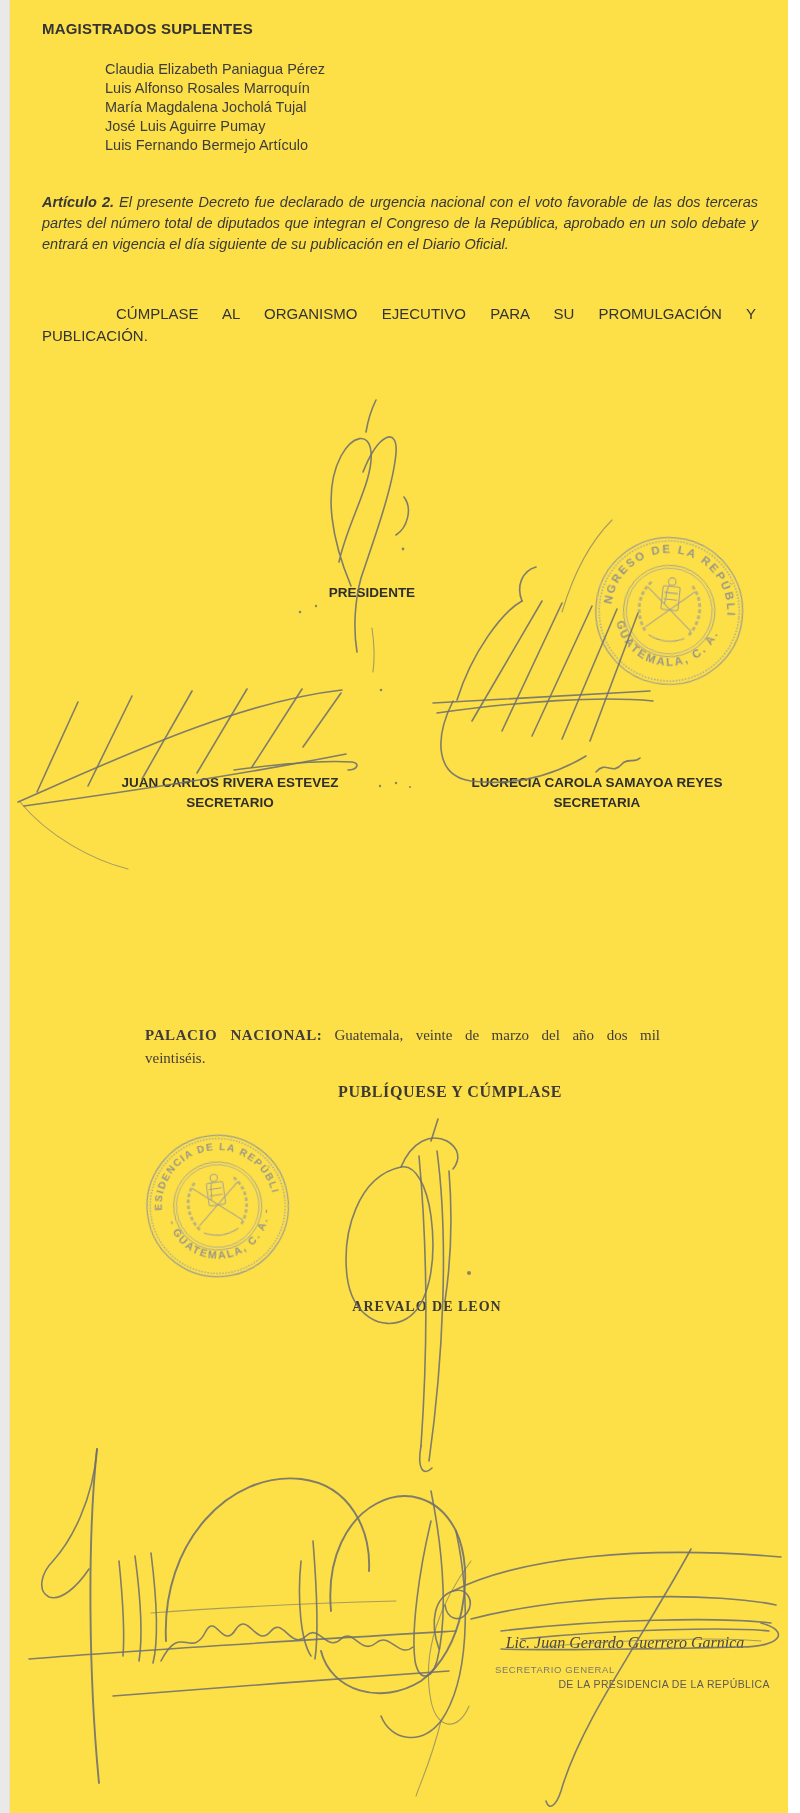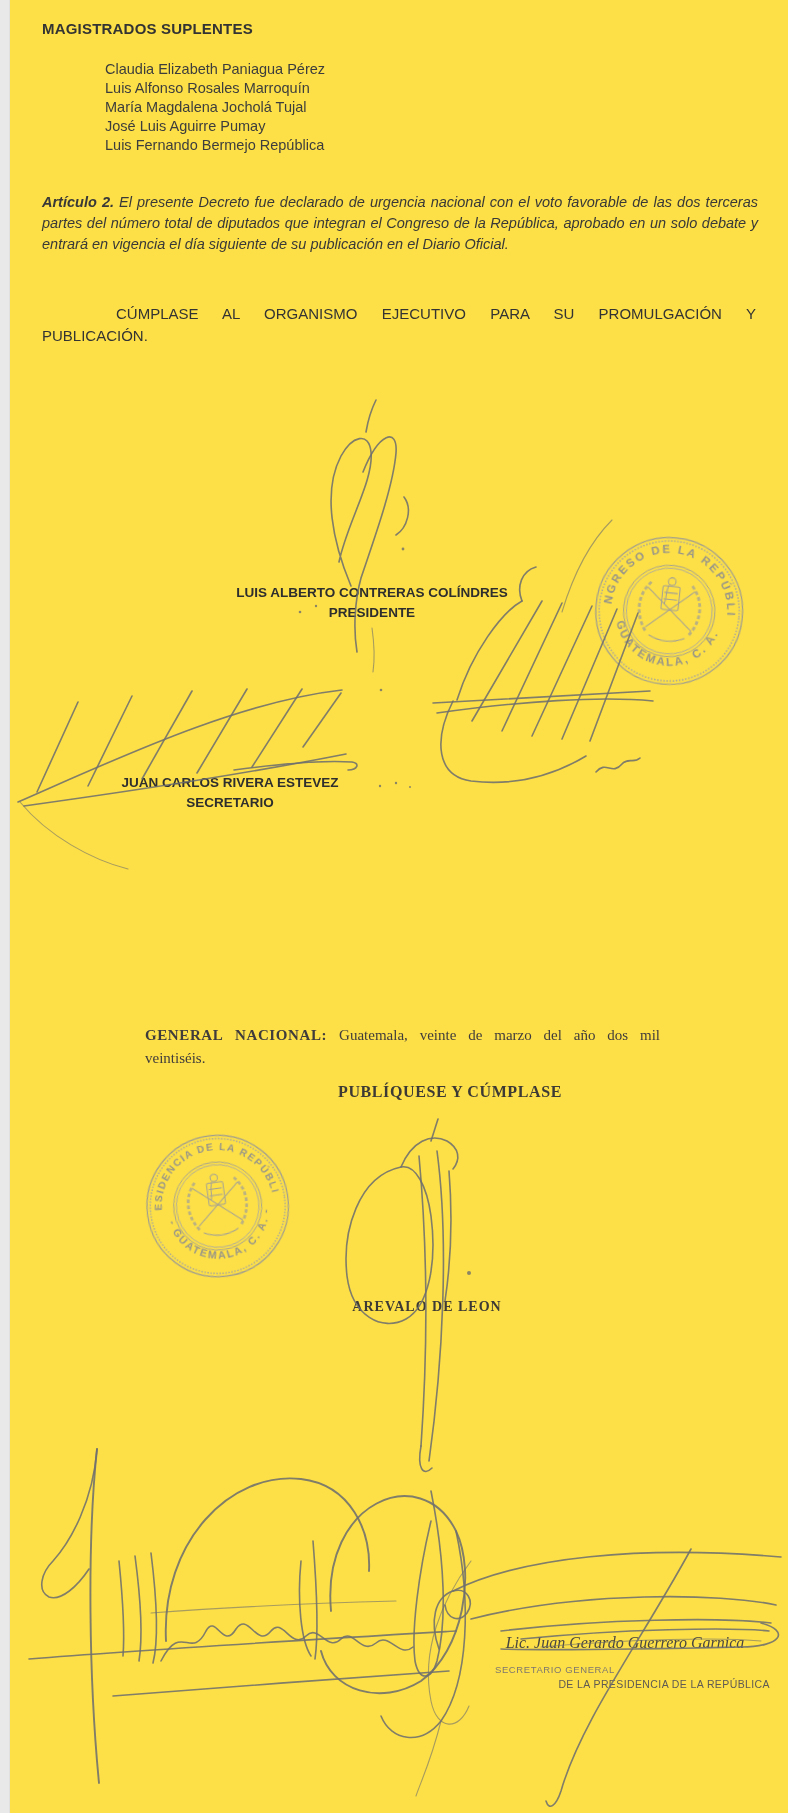--- a/index.html
+++ b/index.html
@@ -57,21 +57,21 @@
   <div class="edge-strip"></div>
   <div class="right-rule"></div>
 
   <div class="h-title">MAGISTRADOS SUPLENTES</div>
 
   <div class="names">
     <div>Claudia Elizabeth Paniagua Pérez</div>
     <div>Luis Alfonso Rosales Marroquín</div>
     <div>María Magdalena Jocholá Tujal</div>
     <div>José Luis Aguirre Pumay</div>
-    <div>Luis Fernando Bermejo República</div>
+    <div>Luis Fernando Bermejo Artículo</div>
   </div>
 
   <div class="par" style="top:192px;font-style:italic;">
     <span class="lead">Artículo 2.</span><span>El presente Decreto fue declarado de urgencia nacional con el voto favorable de las dos terceras partes del número total de diputados que integran el Congreso de la República, aprobado en un solo debate y entrará en vigencia el día siguiente de su publicación en el Diario Oficial.</span>
   </div>
 
   <div class="par-caps" style="top:303px;">CÚMPLASE AL ORGANISMO EJECUTIVO PARA SU PROMULGACIÓN Y PUBLICACIÓN.</div>
 
   <div class="seal seal-congreso">
     <svg width="162" height="162" viewBox="0 0 170 170">
@@ -95,32 +95,35 @@
       <text font-size="12" letter-spacing="2.2">
         <textPath href="#arcTopC" startOffset="50%" text-anchor="middle">CONGRESO DE LA REPÚBLICA</textPath>
       </text>
       <text font-size="12" letter-spacing="2.2">
         <textPath href="#arcBotC" startOffset="50%" text-anchor="middle">- GUATEMALA, C. A. -</textPath>
       </text>
     </svg>
   </div>
 
   <div class="sig-name" style="left:222px;top:583px;width:300px;">
-    <div>LUIS ALBERTO CONTRERAS COLÍNDRES</div>
     <div>PRESIDENTE</div>
   </div>
 
   <div class="sig-name" style="left:80px;top:773px;width:300px;">
     <div>JUAN CARLOS RIVERA ESTEVEZ</div>
     <div>SECRETARIO</div>
   </div>
 
+  <div class="sig-name" style="left:447px;top:773px;width:300px;">
+    <div>LUCRECIA CAROLA SAMAYOA REYES</div>
+    <div>SECRETARIA</div>
+  </div>
 
   <div class="par2 serif">
-    <span class="lead2">GENERAL NACIONAL:</span><span>Guatemala, veinte de marzo del año dos mil veintiséis.</span>
+    <span class="lead2">PALACIO NACIONAL:</span><span>Guatemala, veinte de marzo del año dos mil veintiséis.</span>
   </div>
 
   <div class="publiquese serif">PUBLÍQUESE Y CÚMPLASE</div>
 
   <div class="seal seal-presidencia">
     <svg width="156" height="156" viewBox="0 0 170 170">
       <circle cx="85" cy="85" r="77" fill="none" stroke="#979797" stroke-width="1.3"></circle>
       <circle cx="85" cy="85" r="73.5" fill="none" stroke="#a3a3a3" stroke-width="1.6" stroke-dasharray="1.6,1.7"></circle>
       <circle cx="85" cy="85" r="48" fill="none" stroke="#9a9a9a" stroke-width="1"></circle>
       <circle cx="85" cy="85" r="45" fill="none" stroke="#a5a5a5" stroke-width="1"></circle>

